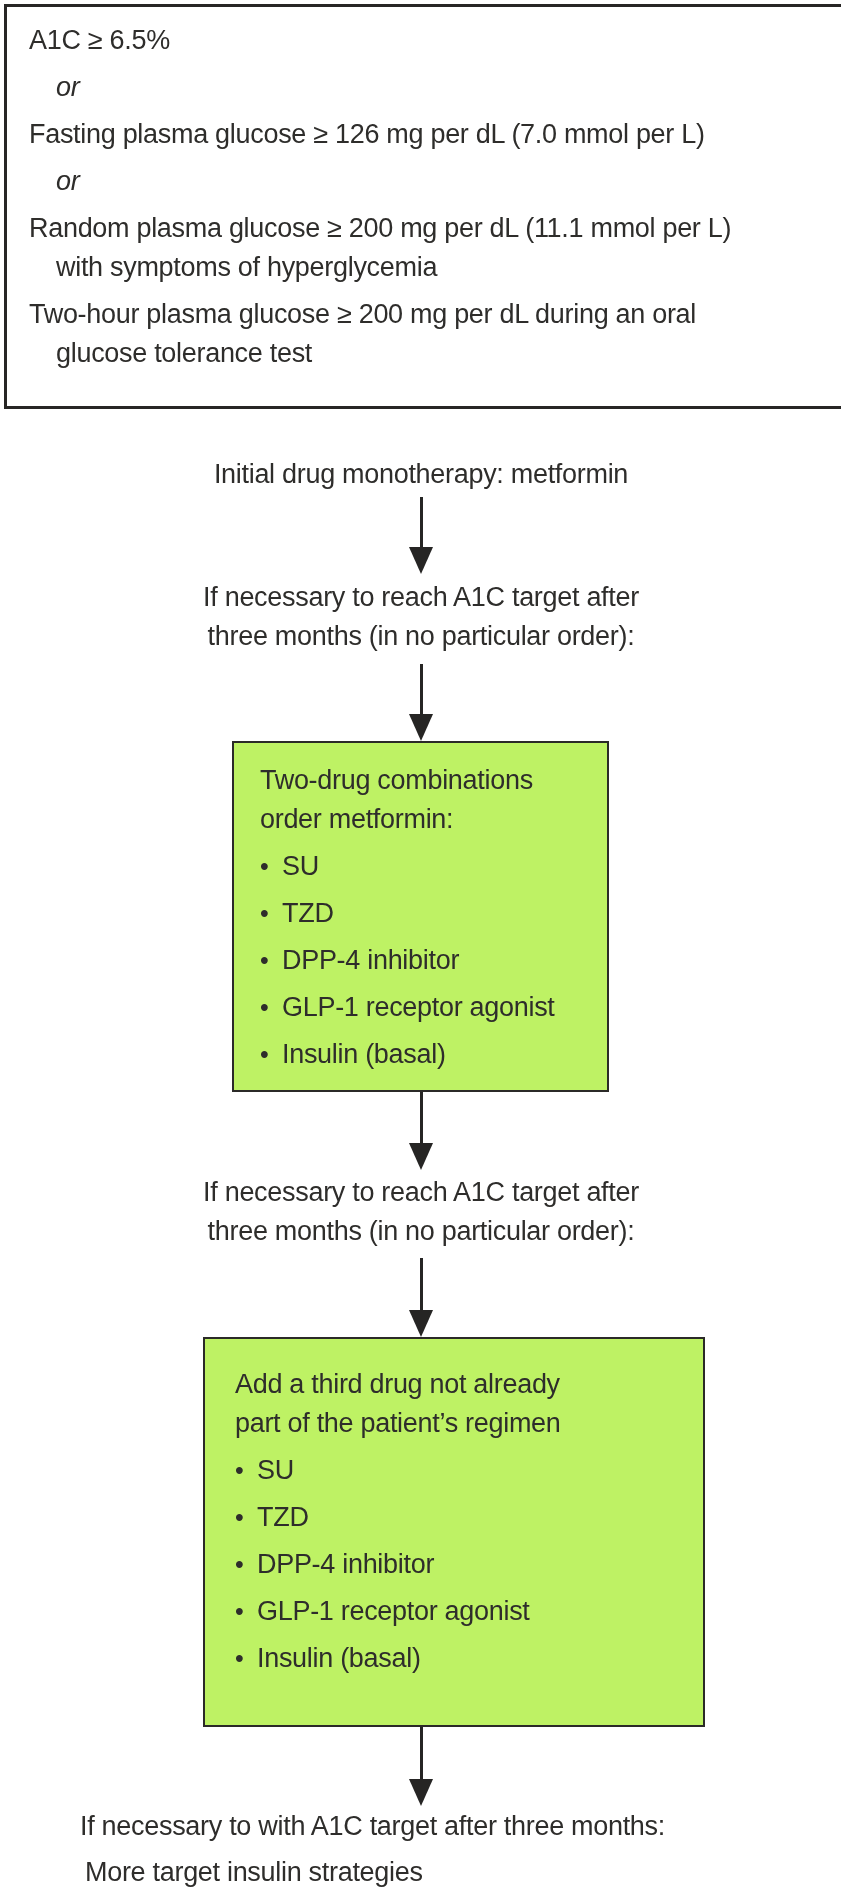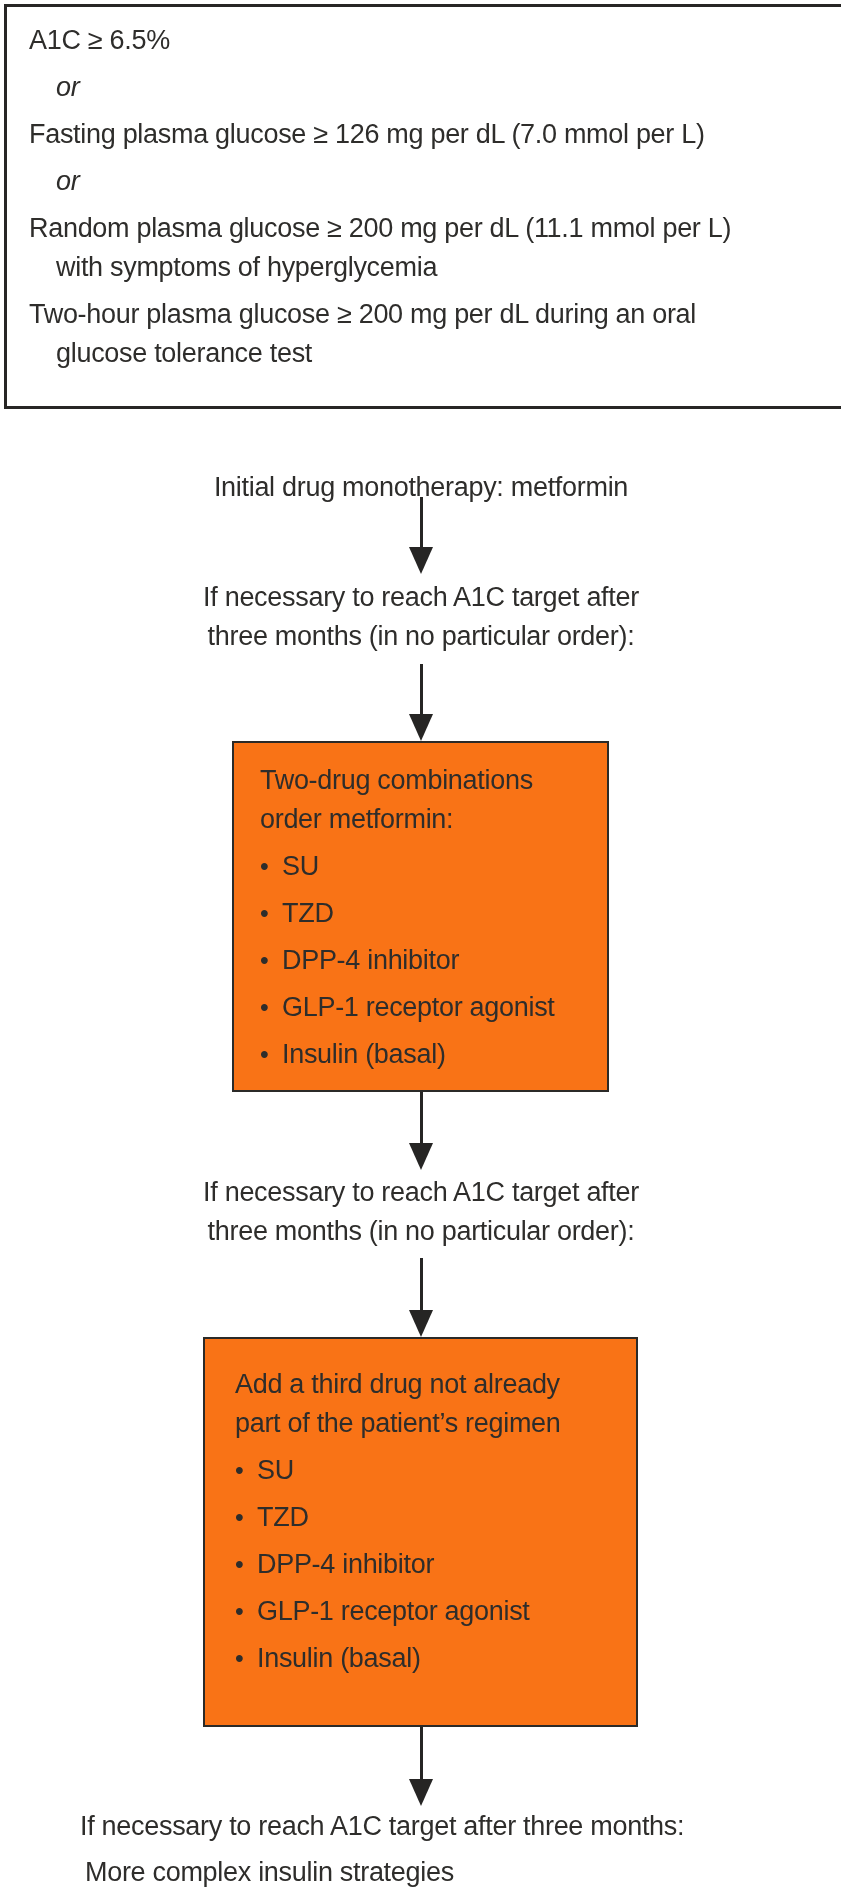--- a/index.html
+++ b/index.html
@@ -25,21 +25,21 @@
     padding: 14px 16px 0 22px;
   }
   .cline { line-height: 39px; white-space: nowrap; }
   .cline.main { margin-top: 8px; }
   .cline.main.first { margin-top: 0; }
   .cline.or { margin-top: 8px; padding-left: 27px; font-style: italic; }
   .cline.wrap { padding-left: 27px; }
 
   
   .step { position: absolute; left: 6px; width: 830px; text-align: center; line-height: 39px; }
-  .step1 { top: 468px; }
+  .step1 { top: 455px; }
   .if1   { top: 578px; }
   .if2   { top: 1173px; }
 
   
   .arrow { position: absolute; left: 408px; width: 26px; }
   .arrow .line {
     position: absolute; left: 11.5px; top: 0;
     width: 3px; height: calc(100% - 25px);
     background: #262524;
   }
@@ -54,24 +54,24 @@
   .a2 { top: 664px;  height: 77px; }
   .a3 { top: 1092px; height: 78px; }
   .a4 { top: 1258px; height: 79px; }
   .a5 { top: 1727px; height: 79px; }
 
   
   .dbox {
     position: absolute;
     border: 2px solid #2b2a28;
     box-sizing: border-box;
-    background: #f97316;
+    background: #bef264;
   }
   .box2 { left: 232px; top: 741px;  width: 377px; height: 351px; padding: 18px 18px 0 26px; }
-  .box3 { left: 203px; top: 1337px; width: 435px; height: 390px; padding: 26px 14px 0 30px; }
+  .box3 { left: 203px; top: 1337px; width: 502px; height: 390px; padding: 26px 14px 0 30px; }
   .dtitle div { line-height: 39px; white-space: nowrap; }
   .dlist { margin-top: 6px; }
   .box3 .dlist { margin-top: 4px; }
   .ditem { display: flex; align-items: baseline; line-height: 39px; margin-top: 8px; white-space: nowrap; }
   .ditem .dot { width: 22px; flex: 0 0 22px; font-size: 25px; }
 
   
   .final { position: absolute; left: 80px; top: 1807px; line-height: 39px; }
   .final .l1 { white-space: nowrap; }
   .final .l2 { margin-top: 7px; padding-left: 5px; white-space: nowrap; }
@@ -181,17 +181,17 @@
         </div>
     </div>
   </div>
 
   <div class="arrow a5">
     <div class="line"></div>
     <div class="head"></div>
   </div>
 
   <div class="final">
-    <div class="l1">If necessary to reach A1C target after three months:</div>
-    <div class="l2">More complex insulin strategies</div>
+    <div class="l1">If necessary to with A1C target after three months:</div>
+    <div class="l2">More target insulin strategies</div>
   </div>
 
 </div>
 
 </body></html>

